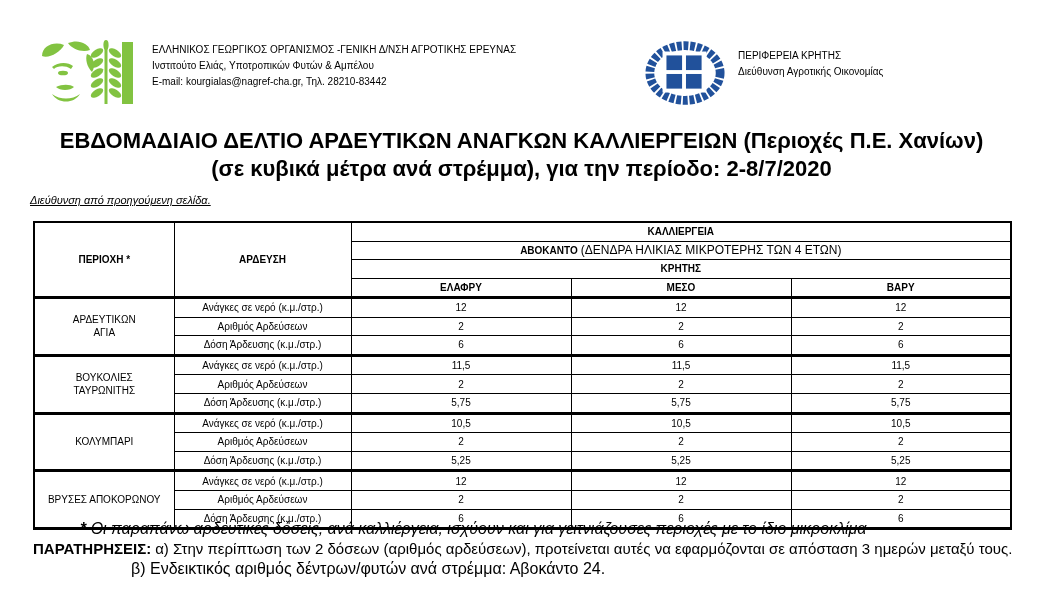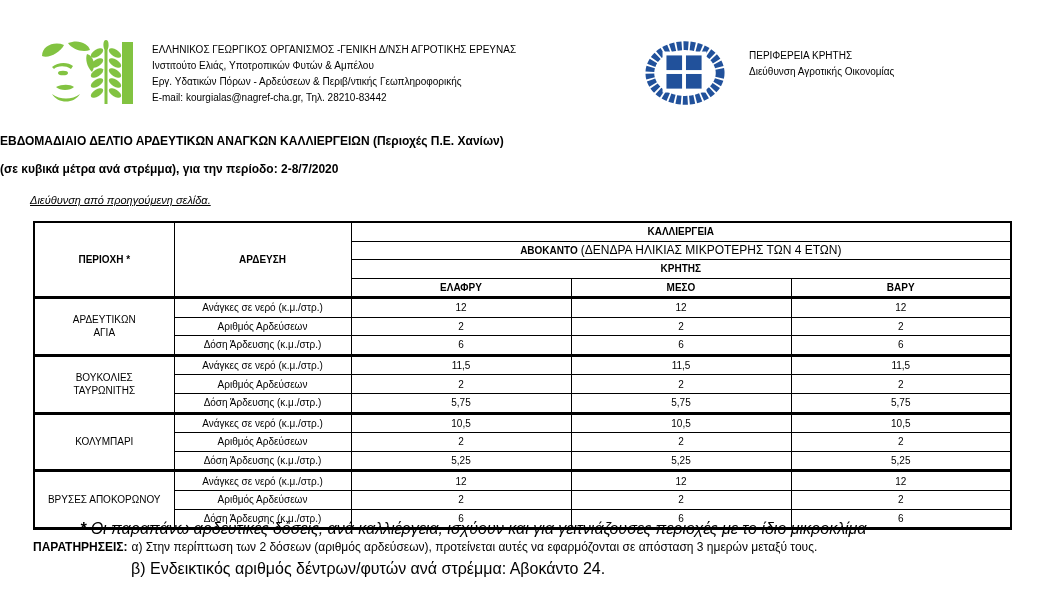--- a/index.html
+++ b/index.html
@@ -13,29 +13,29 @@
   }
   .page { position: absolute; inset: 0; }
 
   
   .header-left {
     position: absolute; left: 38px; top: 40px;
     display: flex; gap: 19px; align-items: flex-start;
   }
   .header-right {
     position: absolute; left: 644px; top: 40px;
-    display: flex; gap: 23px; align-items: flex-start;
+    display: flex; gap: 12px; align-items: flex-start;
   }
   .org-lines { font-size: 10px; line-height: 16px; padding-top: 2px; white-space: nowrap; }
   .header-right .org-lines { padding-top: 8px; }
 
   
   .title-block {
     position: absolute; top: 127px; left: 0; width: 100%;
-    font-weight: bold; font-size: 12px; line-height: 28px;
+    text-align: center; font-weight: bold; font-size: 22px; line-height: 28px;
   }
 
   
   .continuation {
     position: absolute; left: 30px; top: 194px;
     font-size: 11px; font-style: italic; text-decoration: underline;
   }
 
   
   table.main {
@@ -62,21 +62,21 @@
   td.value-cell { font-size: 10px; }
 
   
   .fn-asterisk {
     position: absolute; left: 80px; top: 520px;
     font-size: 16px; font-style: italic;
   }
   .fn-asterisk .marker { font-weight: bold; }
   .remarks-line {
     position: absolute; left: 33px; top: 540px;
-    font-size: 12px;
+    font-size: 15px;
   }
   .remarks-line .remarks-label { font-weight: bold; margin-right: 4px; }
   .remark-b-line {
     position: absolute; left: 131px; top: 560px;
     font-size: 16px;
   }
 </style>
 </head>
 <body>
 
@@ -105,21 +105,20 @@
           <ellipse cx="77" cy="43" rx="7" ry="3.4" transform="rotate(32 77 43)"></ellipse>
           <ellipse cx="77" cy="53" rx="7" ry="3.4" transform="rotate(32 77 53)"></ellipse>
           <ellipse cx="68" cy="5" rx="2.6" ry="5"></ellipse>
           <rect x="84" y="2" width="11" height="62"></rect>
         </g>
       </svg>
     </span>
     <div class="org-lines">
       <div>ΕΛΛΗΝΙΚΟΣ ΓΕΩΡΓΙΚΟΣ ΟΡΓΑΝΙΣΜΟΣ -ΓΕΝΙΚΗ Δ/ΝΣΗ ΑΓΡΟΤΙΚΗΣ ΕΡΕΥΝΑΣ</div>
       <div>Ινστιτούτο Ελιάς, Υποτροπικών Φυτών &amp; Αμπέλου</div>
-      <div>Εργ. Υδατικών Πόρων - Αρδεύσεων &amp; Περιβ/ντικής Γεωπληροφορικής</div>
       <div>E-mail: kourgialas@nagref-cha.gr, Τηλ. 28210-83442</div>
     </div>
   </div>
 
   <div class="header-right">
     <span>
       <svg width="82" height="66" viewBox="0 0 84 66">
         <ellipse cx="42" cy="33" rx="36" ry="28" fill="none" stroke="#21519B" stroke-width="9" stroke-dasharray="5 1.8"></ellipse>
         <rect x="19" y="11" width="45" height="42" fill="#ffffff"></rect>
         <g fill="#21519B">

